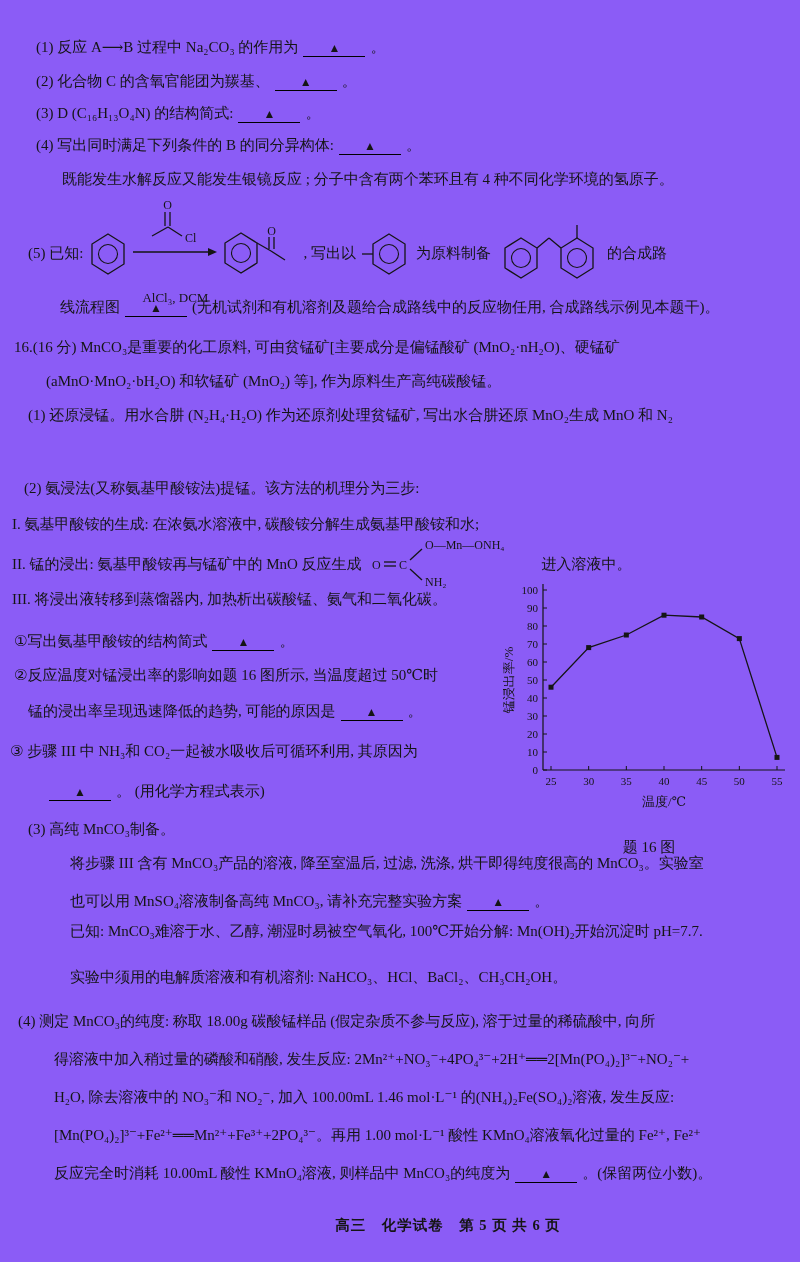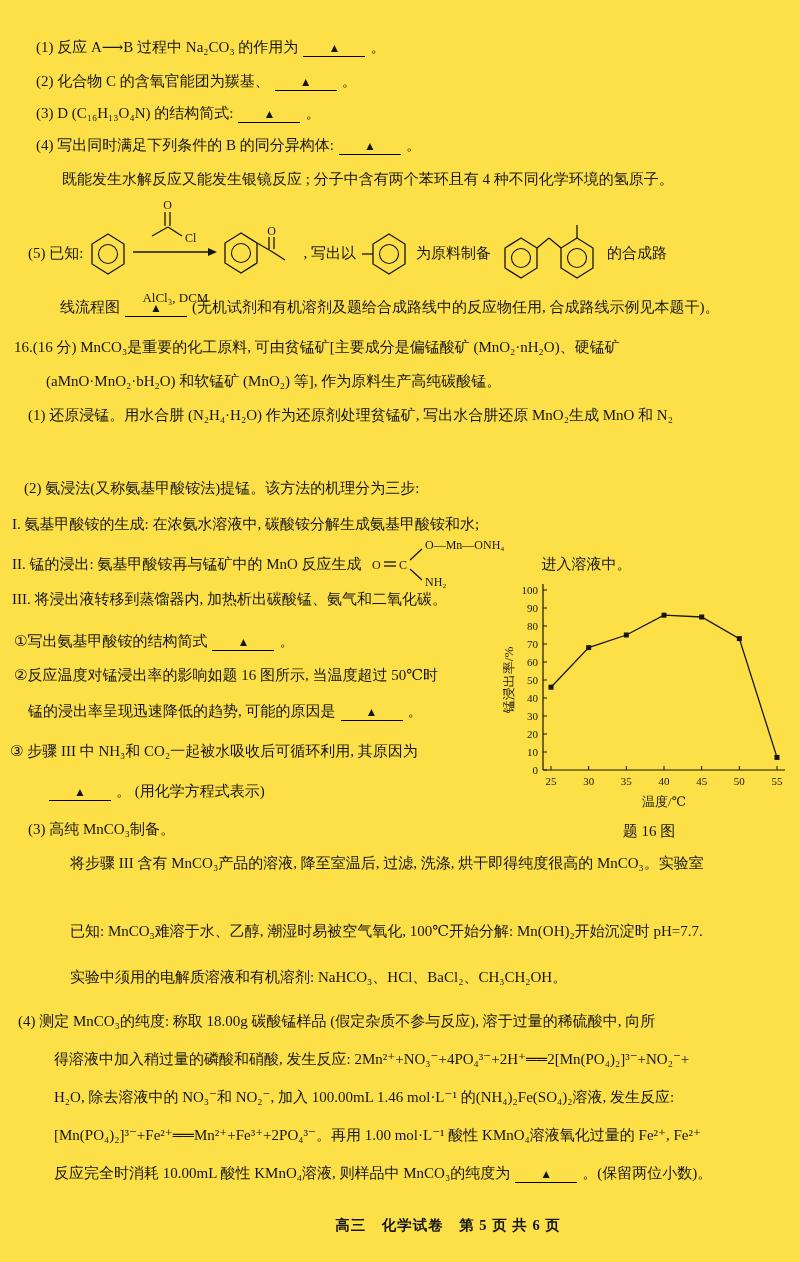--- a/index.html
+++ b/index.html
@@ -1,34 +1,34 @@
 <!DOCTYPE html>
 <html><head>
 <meta charset="utf-8">
 <style>
   html,body{margin:0;padding:0;}
   body{background:#e9e9e9;}
-  .page{position:relative;width:800px;height:1262px;background:#fde047;color:#151515;
+  .page{position:relative;width:800px;height:1262px;background:#8b5cf6;color:#151515;
         font-family:"Liberation Serif","DejaVu Serif","DejaVu Sans",serif;
         font-size:15px;overflow:hidden;margin:0 auto;}
   .ln{position:absolute;white-space:nowrap;line-height:23px;}
   .blank{display:inline-block;min-width:30px;padding:0 16px;margin:0 5px;text-align:center;
          border-bottom:1.4px solid #000;font-size:12px;font-weight:bold;line-height:15px;
          vertical-align:baseline;}
   .row{display:flex;align-items:center;gap:6px;}
   .arrowcol{display:flex;flex-direction:column;align-items:center;gap:1px;}
   .reagents{font-size:13px;margin-top:28px;}
   svg.struct{display:block;flex:0 0 auto;}
   svg.struct line, svg.struct polyline{stroke:#151515;stroke-width:1.3;fill:none;}
   svg.struct polygon{stroke:#151515;stroke-width:1.3;fill:none;}
   svg.struct polygon.fill{fill:#151515;stroke:none;}
   svg.struct circle{stroke:#151515;stroke-width:1.1;fill:none;}
   svg.struct text{fill:#151515;font-size:12px;font-family:inherit;}
   .chart-wrap{position:absolute;left:503px;top:578px;width:292px;}
-  .chart-caption{text-align:center;margin-top:2px;font-size:15px;}
+  .chart-caption{text-align:center;margin-top:18px;font-size:15px;}
   #chart-svg text{fill:#151515;font-family:inherit;}
   #chart-svg line, #chart-svg polyline{stroke:#151515;fill:none;}
   .footer{position:absolute;top:1216px;left:0;width:100%;text-align:center;
           font-weight:bold;font-size:14.5px;letter-spacing:1px;padding-left:48px;}
 </style>
 </head>
 <body>
 
 <div class="page">
 
@@ -184,20 +184,23 @@
         <rect x="233.83333333333334" y="58.1" width="5" height="5" fill="#151515"></rect>
         <rect x="271.5" y="176.9" width="5" height="5" fill="#151515"></rect>
         <text x="161" y="228" text-anchor="middle" font-size="13">温度/℃</text>
         <text x="10" y="102" text-anchor="middle" font-size="13" transform="rotate(-90 10 102)">锰浸出率/%</text>
       </svg>
     <div class="chart-caption">题 16 图</div>
   </div>
 
   <div class="ln" style="left:28px;top:818px">(3) 高纯 MnCO₃制备。</div>
   <div class="ln" style="left:70px;top:852px">将步骤 III 含有 MnCO₃产品的溶液, 降至室温后, 过滤, 洗涤, 烘干即得纯度很高的 MnCO₃。实验室</div>
+  <div class="ln" style="left:70px;top:890px">
+    <span>也可以用 MnSO₄溶液制备高纯 MnCO₃, 请补充完整实验方案</span><span class="blank">▲</span><span>。</span>
+  </div>
   <div class="ln" style="left:70px;top:920px">已知: MnCO₃难溶于水、乙醇, 潮湿时易被空气氧化, 100℃开始分解: Mn(OH)₂开始沉淀时 pH=7.7.</div>
   <div class="ln" style="left:70px;top:966px">实验中须用的电解质溶液和有机溶剂: NaHCO₃、HCl、BaCl₂、CH₃CH₂OH。</div>
 
   <div class="ln" style="left:18px;top:1010px">(4) 测定 MnCO₃的纯度: 称取 18.00g 碳酸锰样品 (假定杂质不参与反应), 溶于过量的稀硫酸中, 向所</div>
   <div class="ln" style="left:54px;top:1048px">得溶液中加入稍过量的磷酸和硝酸, 发生反应: 2Mn²⁺+NO₃⁻+4PO₄³⁻+2H⁺══2[Mn(PO₄)₂]³⁻+NO₂⁻+</div>
   <div class="ln" style="left:54px;top:1086px">H₂O, 除去溶液中的 NO₃⁻和 NO₂⁻, 加入 100.00mL 1.46 mol·L⁻¹ 的(NH₄)₂Fe(SO₄)₂溶液, 发生反应:</div>
   <div class="ln" style="left:54px;top:1124px">[Mn(PO₄)₂]³⁻+Fe²⁺══Mn²⁺+Fe³⁺+2PO₄³⁻。再用 1.00 mol·L⁻¹ 酸性 KMnO₄溶液氧化过量的 Fe²⁺, Fe²⁺</div>
   <div class="ln" style="left:54px;top:1162px">
     <span>反应完全时消耗 10.00mL 酸性 KMnO₄溶液, 则样品中 MnCO₃的纯度为</span><span class="blank">▲</span><span>。(保留两位小数)。</span>
   </div>

